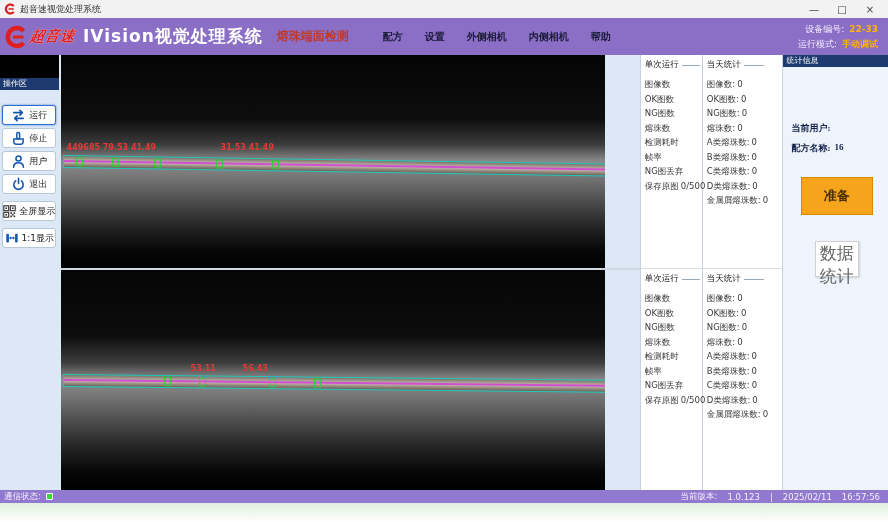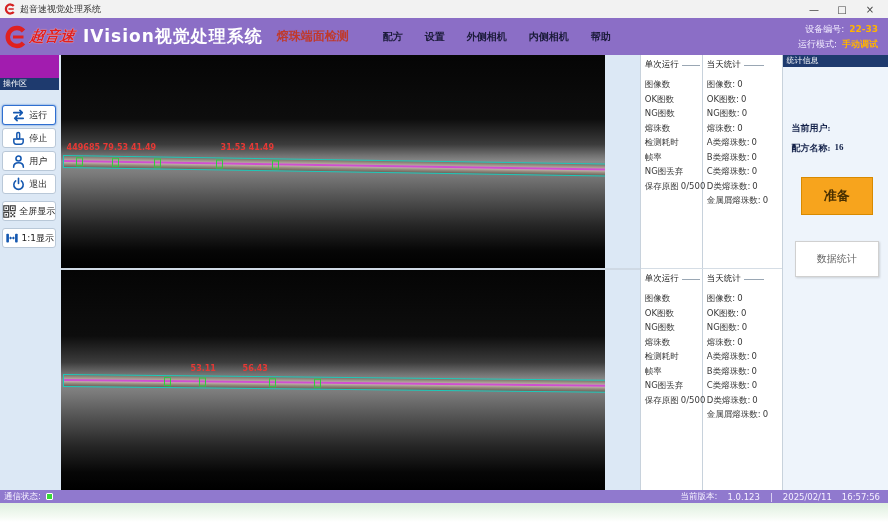--- a/index.html
+++ b/index.html
@@ -1,17 +1,17 @@
 <!DOCTYPE html>
 <html><head>
 <meta charset="utf-8">
 <style>
   * { margin:0; padding:0; box-sizing:border-box; }
   html,body { width:888px; height:522px; overflow:hidden; font-family:"DejaVu Sans", sans-serif; }
-  .screen { width:888px; height:522px; display:flex; flex-direction:column; background:#a21caf; }
+  .screen { width:888px; height:522px; display:flex; flex-direction:column; background:#000000; }
 
   
   .titlebar { height:18px; background:#f2f2f2; display:flex; align-items:center; padding:0 4px; flex:0 0 auto; }
   .titlebar .appicon { width:12px; height:12px; margin-right:4px; }
   .titlebar .wtitle { font-size:9px; color:#333; }
   .titlebar .spacer { flex:1; }
   .winbtn { width:28px; height:18px; font-size:10px; color:#444; display:flex; align-items:center; justify-content:center; cursor:default; }
 
   
   .header { height:37px; background:#8b6ec6; display:flex; align-items:center; padding:0 10px 0 4px; flex:0 0 auto; }
@@ -67,21 +67,21 @@
   .sg-title { display:flex; align-items:center; gap:3px; font-size:8.5px; color:#222; margin-bottom:6px; white-space:nowrap; }
   .sg-title::after { content:""; flex:1; border-top:1px solid #9aa7b4; margin-right:2px; }
   .srow { font-size:8.5px; color:#3a3a3a; line-height:14.5px; white-space:nowrap; display:flex; gap:2px; }
 
   
   .rightpanel { width:108px; background:#eef4fb; border-left:1px solid #c8d2dc; display:flex; flex-direction:column;gap:48px; }
   .rp-body { padding:7px 6px 0 8px; }
   .rp-row { font-size:9px; color:#14224a; font-weight:bold; margin-bottom:7px; display:flex; gap:4px; white-space:nowrap;font-family:Liberation Serif, serif; }
   .rp-value { color:#14224a; font-weight:bold; }
   .btn-prepare { margin:22px auto 0 auto; display:block; width:72px; height:38px; background:#f7a41d; border:1px solid #d88a00; color:#4a3000; font-size:13px; font-weight:bold; cursor:pointer; font-family:inherit; }
-  .btn-data { margin:26px auto 0 auto; display:block; width:84px; height:36px; background:#ffffff; border:1px solid #d0d0d0; box-shadow:1px 1px 2px rgba(0,0,0,.15); color:#666; font-size:10px; cursor:pointer; font-family:inherit; }
+  .btn-data { margin:26px auto 0 auto; display:block; width:44px; height:36px; background:#ffffff; border:1px solid #d0d0d0; box-shadow:1px 1px 2px rgba(0,0,0,.15); color:#666; font-size:17px; cursor:pointer; font-family:inherit; }
 
   
   .statusbar { height:13px; background:#9079ce; display:flex; align-items:center; padding:0 8px 0 4px; flex:0 0 auto; }
   .statusbar .lbl { color:#f5f0ff; font-size:8.5px; white-space:nowrap; }
   .comm-dot { width:7px; height:7px; background:#38d838; border:1px solid #ffffff; border-radius:1px; margin-left:5px; }
   .statusbar .spacer { flex:1; }
   .sb-right { display:flex; gap:10px; align-items:center; }
 
   
   .desktop { height:19px; background:linear-gradient(180deg,#dff0df 0%, #f4faf3 70%, #ffffff 100%); flex:0 0 auto; }

